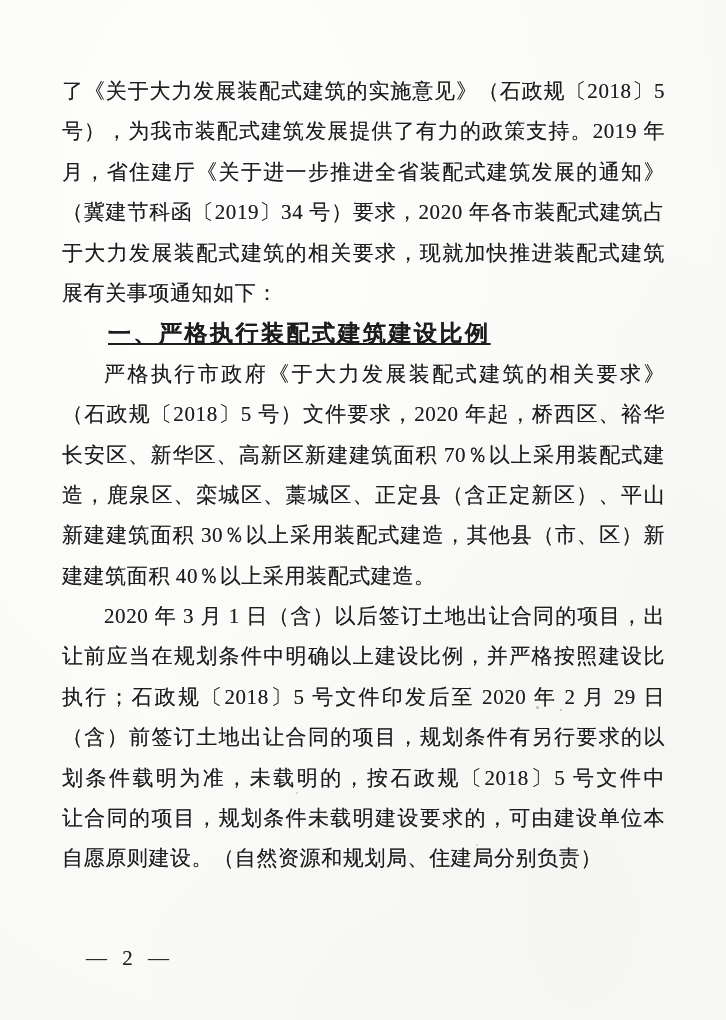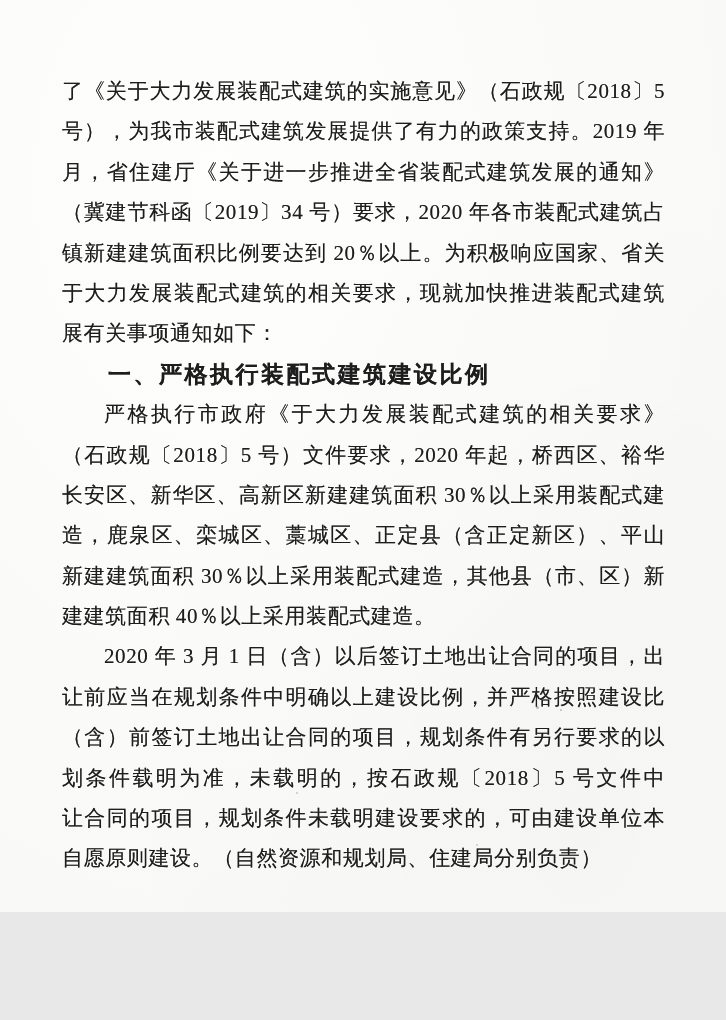--- a/index.html
+++ b/index.html
@@ -3,21 +3,21 @@
 <meta charset="utf-8">
 <style>
   html, body {
     margin: 0;
     padding: 0;
     background: #e8e8e8;
   }
   .page {
     position: relative;
     width: 726px;
-    height: 912px;
+    height: 1020px;
     margin: 0 auto;
     background: #fcfcfa;
     background-image:
       radial-gradient(ellipse at 30% 20%, rgba(255,255,255,0.6), rgba(0,0,0,0.012) 70%),
       radial-gradient(ellipse at 80% 90%, rgba(0,0,0,0.015), rgba(255,255,255,0) 60%);
     overflow: hidden;
     font-family: "Liberation Serif", "DejaVu Serif", serif;
     color: #1d1d1d;
   }
   .doc-body {
@@ -46,20 +46,21 @@
   }
   .line.heading {
     font-family: "Liberation Sans", "DejaVu Sans", sans-serif;
     font-weight: bold;
     font-size: 23px;
     letter-spacing: 2.5px;
     text-indent: 2em;
     text-align: left;
     text-align-last: left;
     text-shadow: 0 0 0.6px rgba(10,10,10,0.8);
+    text-decoration: underline;
   }
   .page-number {
     position: absolute;
     left: 86px;
     top: 946px;
     font-size: 21px;
     letter-spacing: 5px;
     color: #242424;
     text-shadow: 0 0 0.5px rgba(20,20,20,0.5);
     font-family: "Liberation Serif", "DejaVu Serif", serif;
@@ -81,32 +82,32 @@
 </head>
 <body>
 
 <div class="page">
 
   <div class="doc-body" id="doc-body">
       <div class="line">了《关于大力发展装配式建筑的实施意见》（石政规〔2018〕5</div>
       <div class="line">号），为我市装配式建筑发展提供了有力的政策支持。2019 年 8</div>
       <div class="line">月，省住建厅《关于进一步推进全省装配式建筑发展的通知》</div>
       <div class="line">（冀建节科函〔2019〕34 号）要求，2020 年各市装配式建筑占城</div>
-      <div class="line">镇新建建筑面积比例要达到 20％以上。为积极响应国家、省关</div>
       <div class="line">于大力发展装配式建筑的相关要求，现就加快推进装配式建筑发</div>
       <div class="line end">展有关事项通知如下：</div>
       <div class="line heading">一、严格执行装配式建筑建设比例</div>
       <div class="line indent">严格执行市政府《于大力发展装配式建筑的相关要求》</div>
       <div class="line">（石政规〔2018〕5 号）文件要求，2020 年起，桥西区、裕华区、</div>
-      <div class="line">长安区、新华区、高新区新建建筑面积 30％以上采用装配式建</div>
+      <div class="line">长安区、新华区、高新区新建建筑面积 70％以上采用装配式建</div>
       <div class="line">造，鹿泉区、栾城区、藁城区、正定县（含正定新区）、平山县</div>
       <div class="line">新建建筑面积 30％以上采用装配式建造，其他县（市、区）新</div>
       <div class="line end">建建筑面积 40％以上采用装配式建造。</div>
       <div class="line indent">2020 年 3 月 1 日（含）以后签订土地出让合同的项目，出</div>
       <div class="line">让前应当在规划条件中明确以上建设比例，并严格按照建设比例</div>
+      <div class="line">执行；石政规〔2018〕5 号文件印发后至 2020 年 2 月 29 日</div>
       <div class="line">（含）前签订土地出让合同的项目，规划条件有另行要求的以规</div>
       <div class="line">划条件载明为准，未载明的，按石政规〔2018〕5 号文件中 2019</div>
       <div class="line">让合同的项目，规划条件未载明建设要求的，可由建设单位本着</div>
       <div class="line end">自愿原则建设。（自然资源和规划局、住建局分别负责）</div>
     </div>
 
   <div class="page-number">— 2 —</div>
 
   <div class="speck s1"></div>
   <div class="speck s2"></div>

